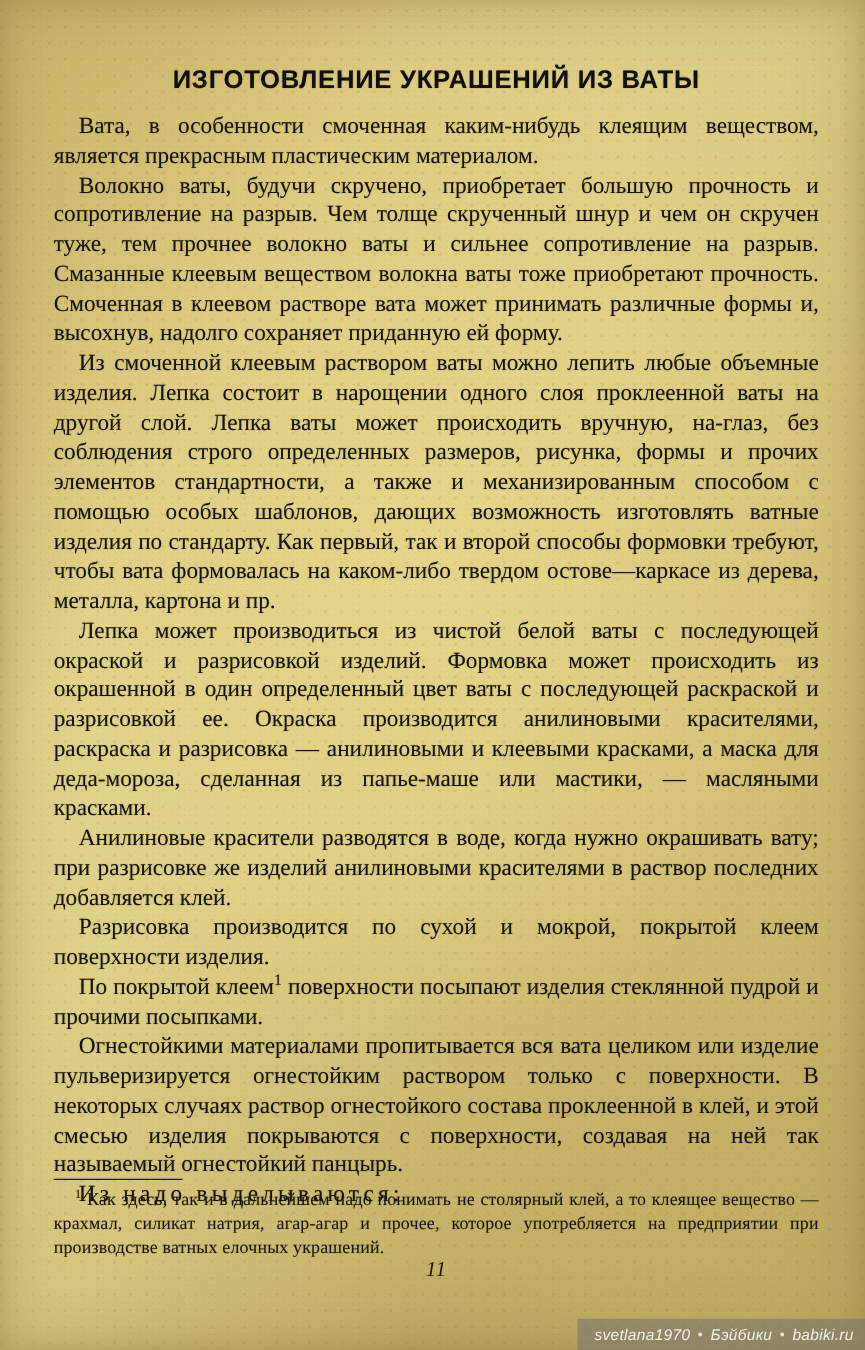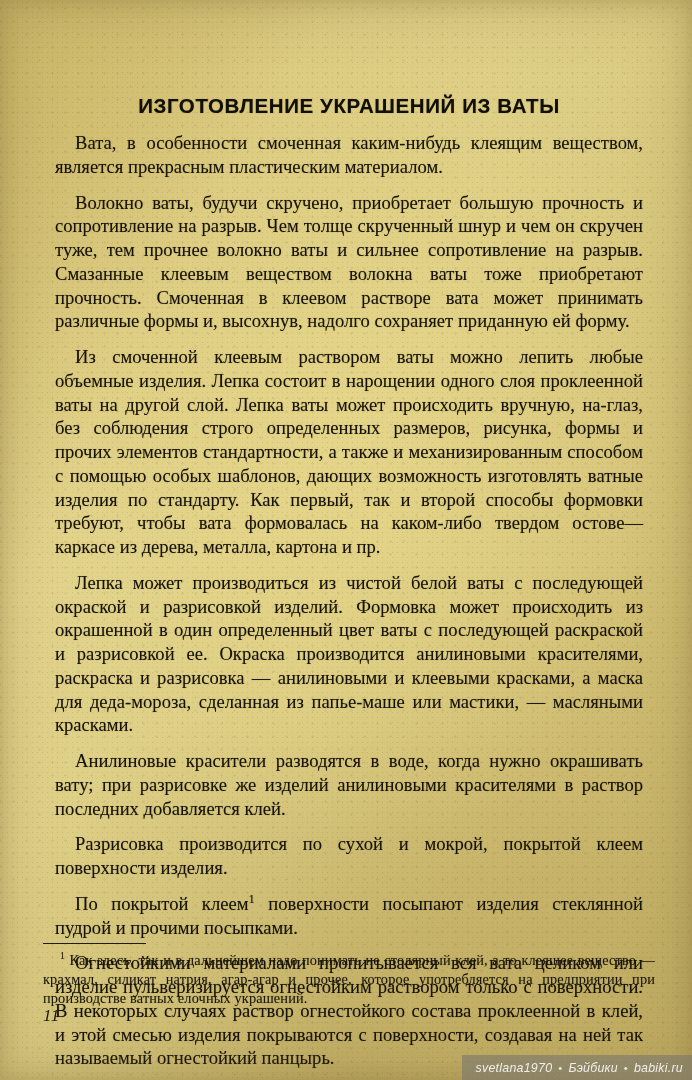--- a/index.html
+++ b/index.html
@@ -56,38 +56,38 @@
 
   
   .heading {
     text-align: center;
     font-family: "Liberation Sans", "DejaVu Sans", sans-serif;
     font-weight: bold;
     font-size: 20.5px;
     line-height: 25px;
     letter-spacing: 0.6px;
     color: #120f09;
-    padding-top: 93px;
+    padding-top: 51px;
     text-shadow: 0 0 1px rgba(30,24,10,0.45);
   }
   .heading .ln2 { letter-spacing: 1.4px; }
 
   
   .body {
     margin-top: 13px;
     font-size: 18.6px;
     line-height: 23.75px;
     text-align: justify;
     text-align-last: left;
     color: #171309;
     text-shadow: 0 0 1px rgba(40,32,12,0.35);
     hyphens: none;
   }
   .body p {
-    margin: 12px;
+    margin: 0;
     text-indent: 20px;
   }
   .spaced {
     letter-spacing: 3.4px;
   }
 
   
   .fn-rule {
     position: absolute;
     left: 0;
@@ -115,20 +115,21 @@
     vertical-align: super;
     line-height: 0;
   }
 
   
   .folio {
     position: absolute;
     left: 0;
     top: 1006px;
     width: 612px;
+    text-align: center;
     font-style: italic;
     font-size: 17px;
     color: #1c1710;
     letter-spacing: 0.5px;
   }
 
   
   #watermark {
     position: absolute;
     right: 0;

